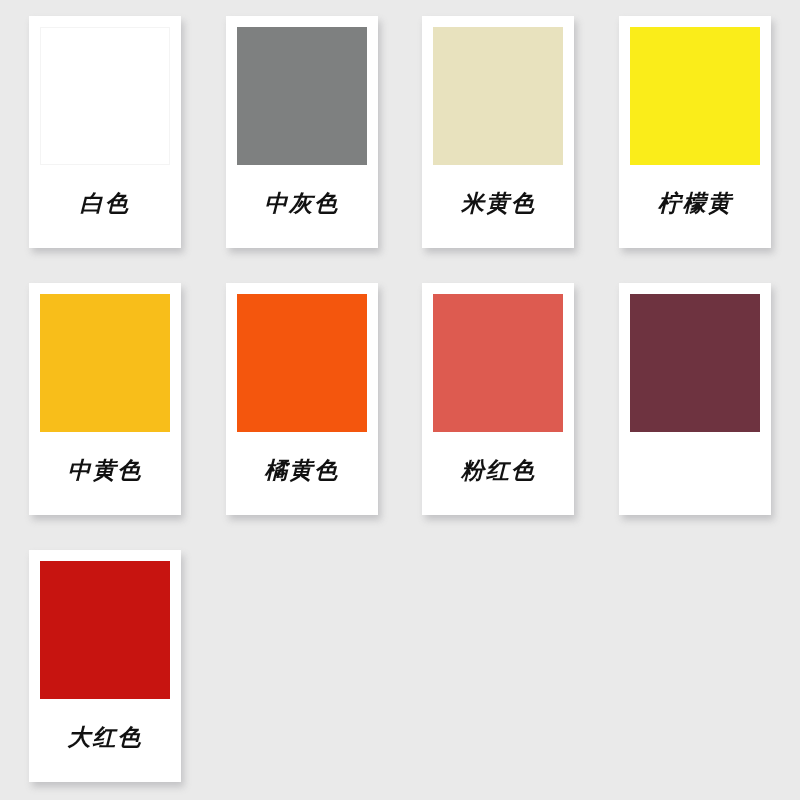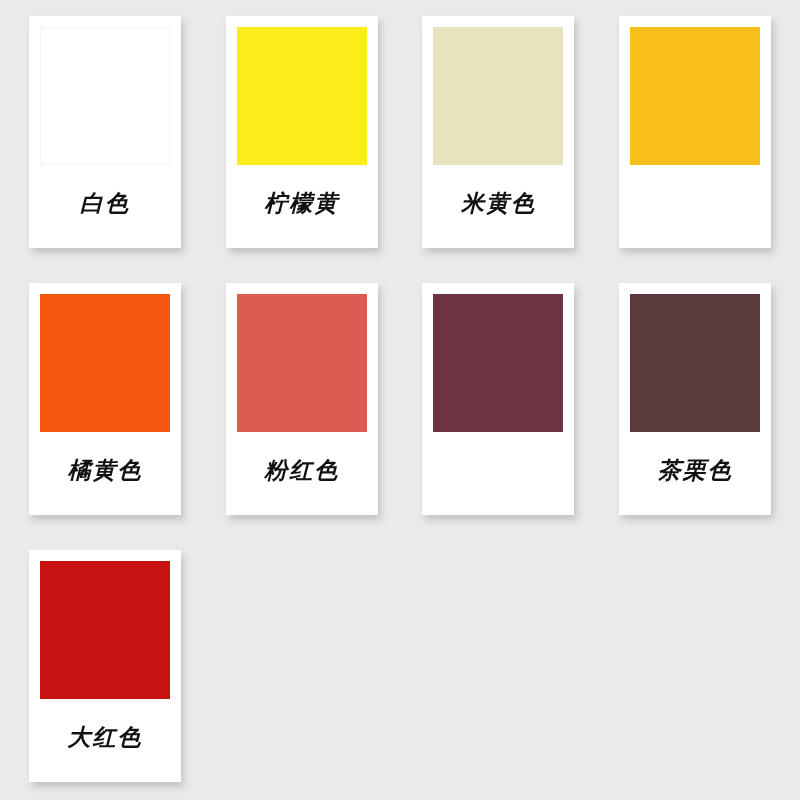--- a/index.html
+++ b/index.html
@@ -77,64 +77,67 @@
 <div class="palette-grid">
 
   <div class="swatch-card">
     <div class="swatch-chip is-white" style="background-color: rgb(255, 255, 255);"></div>
     <div class="swatch-caption">
       <span class="swatch-label">白色</span>
     </div>
   </div>
 
 
+  <div class="swatch-card">
+    <div class="swatch-chip" style="background-color: rgb(126, 128, 128);"></div>
+    <div class="swatch-caption">
+      <span class="swatch-label">中灰色</span>
+    </div>
+  </div>
 
+
+  <div class="swatch-card">
+    <div class="swatch-chip" style="background-color: rgb(232, 226, 190);"></div>
+    <div class="swatch-caption">
+      <span class="swatch-label">米黄色</span>
+    </div>
+  </div>
 
   <div class="swatch-card">
     <div class="swatch-chip" style="background-color: rgb(250, 237, 26);"></div>
     <div class="swatch-caption">
       <span class="swatch-label">柠檬黄</span>
     </div>
   </div>
 
   <div class="swatch-card">
-    <div class="swatch-chip" style="background-color: rgb(232, 226, 190);"></div>
+    <div class="swatch-chip" style="background-color: rgb(248, 190, 26);"></div>
     <div class="swatch-caption">
-      <span class="swatch-label">米黄色</span>
+      <span class="swatch-label">中黄色</span>
     </div>
-  </div>
-
-  <div class="swatch-card">
-    <div class="swatch-chip" style="background-color: rgb(248, 190, 26);"></div>
   </div>
 
   <div class="swatch-card">
     <div class="swatch-chip" style="background-color: rgb(244, 86, 13);"></div>
     <div class="swatch-caption">
       <span class="swatch-label">橘黄色</span>
     </div>
   </div>
 
   <div class="swatch-card">
     <div class="swatch-chip" style="background-color: rgb(221, 91, 80);"></div>
     <div class="swatch-caption">
       <span class="swatch-label">粉红色</span>
     </div>
   </div>
 
   <div class="swatch-card">
     <div class="swatch-chip" style="background-color: rgb(110, 51, 64);"></div>
   </div>
 
-  <div class="swatch-card">
-    <div class="swatch-chip" style="background-color: rgb(90, 58, 60);"></div>
-    <div class="swatch-caption">
-      <span class="swatch-label">茶栗色</span>
-    </div>
-  </div>
 
   <div class="swatch-card">
     <div class="swatch-chip" style="background-color: rgb(199, 20, 16);"></div>
     <div class="swatch-caption">
       <span class="swatch-label">大红色</span>
     </div>
   </div>
 
 </div>
 

